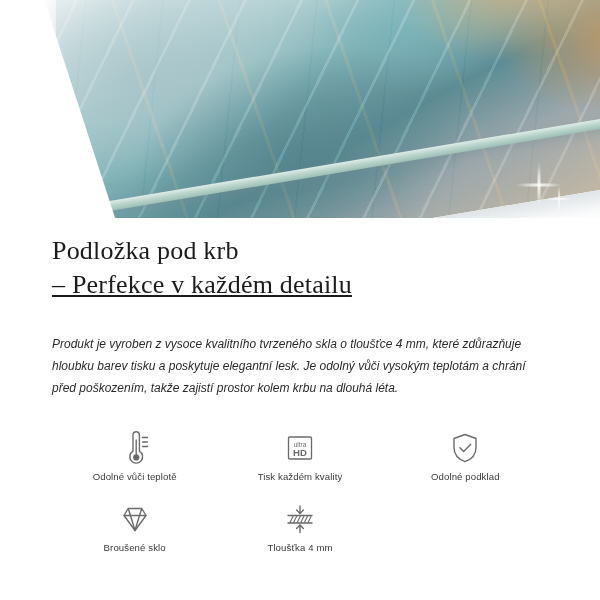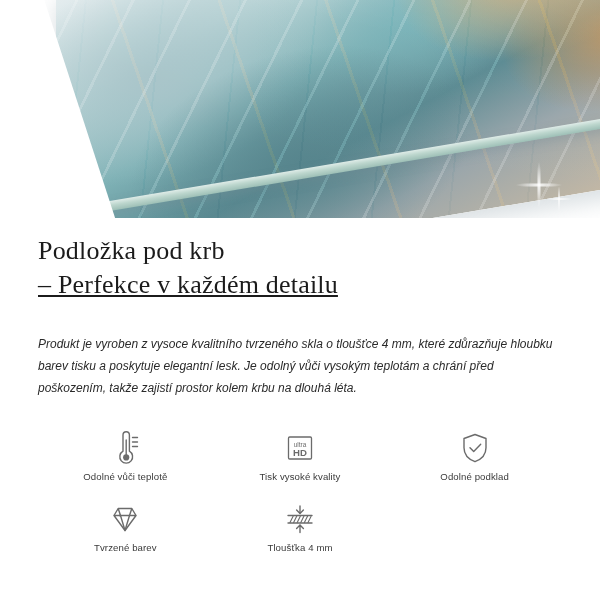--- a/index.html
+++ b/index.html
@@ -108,21 +108,21 @@
     top: 186px;
     width: 26px;
     height: 26px;
   }
   .hero-sparkle-2:before { width: 26px; height: 3px; }
   .hero-sparkle-2:after { width: 3px; height: 26px; }
 
   
   .content {
     position: relative;
-    padding: 0 38px;
+    padding: 0 52px;
   }
   .headline {
     margin: 16px 0 0 0;
     font-family: "Liberation Serif", serif;
     font-size: 26px;
     line-height: 1.32;
     color: #1b1b1b;
     font-weight: 400;
     letter-spacing: .2px;
   }
@@ -208,21 +208,21 @@
       </div>
 
       <div class="feature">
         <div class="feature-icon">
           <svg width="44" height="44" viewBox="0 0 44 44" fill="none" stroke="#6b6b6b" stroke-width="1.3">
             <rect x="10.5" y="11" width="23" height="22" rx="1.2"></rect>
             <text x="22" y="21" font-family="Liberation Sans, sans-serif" font-size="6.4" fill="#6b6b6b" stroke="none" text-anchor="middle">ultra</text>
             <text x="22" y="30" font-family="Liberation Sans, sans-serif" font-size="9.6" font-weight="bold" fill="#6b6b6b" stroke="none" text-anchor="middle">HD</text>
           </svg>
         </div>
-        <div class="feature-label">Tisk vysoké kvality</div>
+        <div class="feature-label">Tisk každém kvality</div>
       </div>
 
       <div class="feature">
         <div class="feature-icon">
           <svg width="44" height="44" viewBox="0 0 44 44" fill="none" stroke="#6b6b6b" stroke-width="1.4" stroke-linecap="round" stroke-linejoin="round">
             <path d="M22 8.5l11 4v9.2c0 7.3-4.8 11.6-11 14-6.2-2.4-11-6.7-11-14V12.5z"></path>
             <path d="M17 21.8l3.7 3.8 7-7.4"></path>
           </svg>
         </div>
         <div class="feature-label">Odolné podklad</div>
@@ -231,21 +231,21 @@
       <div class="feature">
         <div class="feature-icon">
           <svg width="44" height="44" viewBox="0 0 44 44" fill="none" stroke="#6b6b6b" stroke-width="1.4" stroke-linejoin="round">
             <path d="M11 18.5h22L22 33.5z"></path>
             <path d="M11 18.5l4.2-7h13.6l4.2 7"></path>
             <path d="M15.2 11.5l2.3 7-1.5 0"></path>
             <path d="M28.8 11.5l-2.3 7"></path>
             <path d="M17.5 18.5L22 33.5l4.5-15"></path>
           </svg>
         </div>
-        <div class="feature-label">Tvrzené barev</div>
+        <div class="feature-label">Broušené sklo</div>
       </div>
 
 
       <div class="feature">
         <div class="feature-icon">
           <svg width="44" height="44" viewBox="0 0 44 44" fill="none" stroke="#6b6b6b" stroke-width="1.4" stroke-linecap="round">
             <line x1="22" y1="9" x2="22" y2="16"></line>
             <path d="M18.6 13l3.4 3.4 3.4-3.4"></path>
             <line x1="10" y1="18.5" x2="34" y2="18.5"></line>
             <line x1="10" y1="26" x2="34" y2="26"></line>

